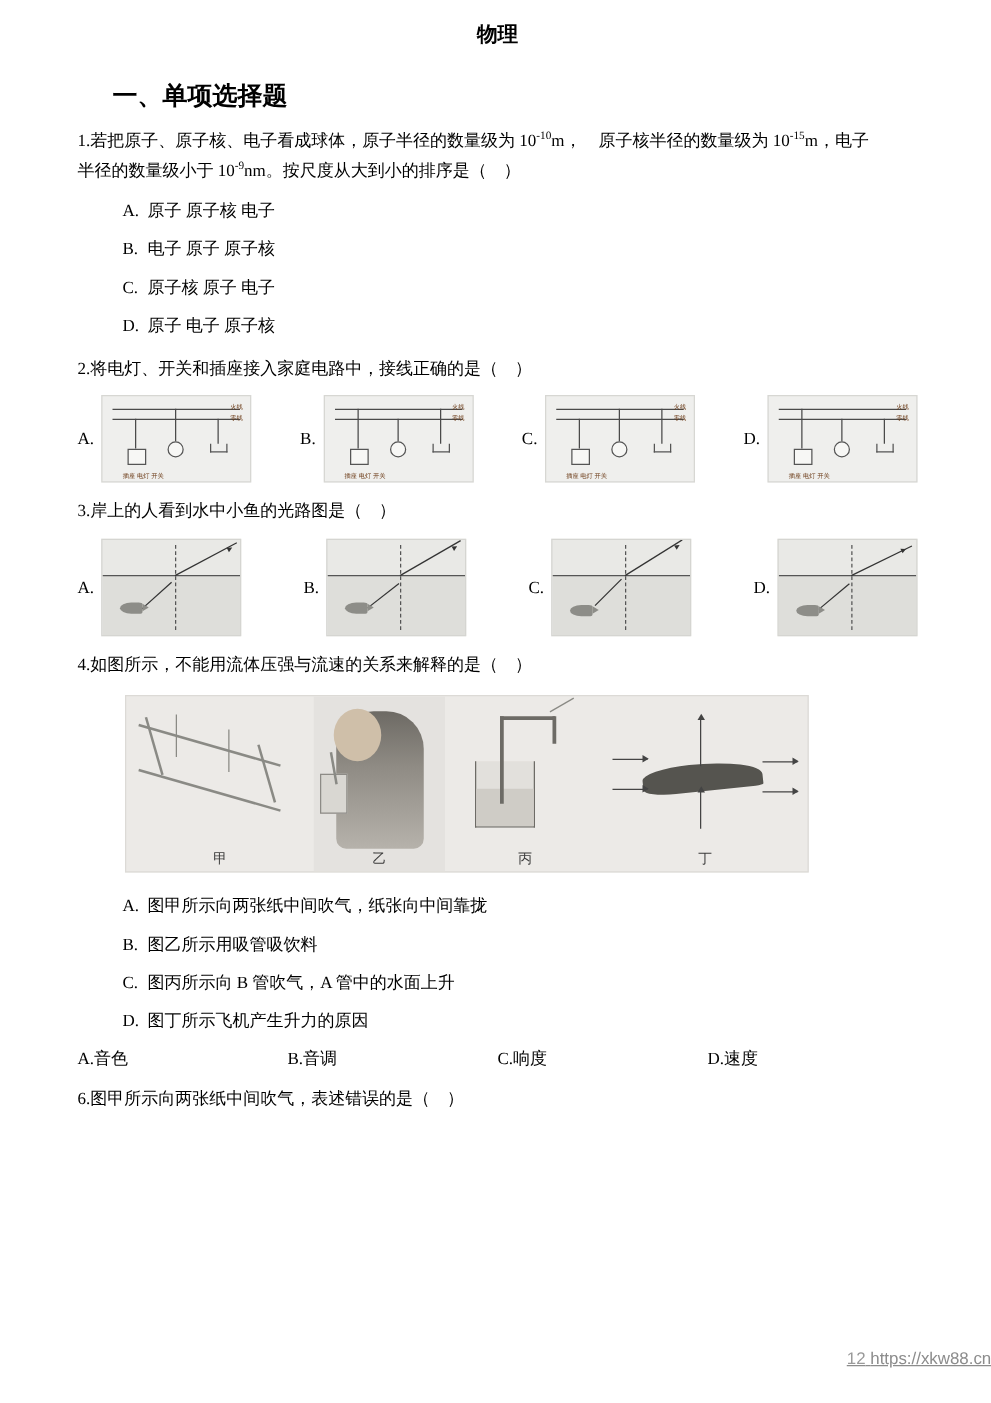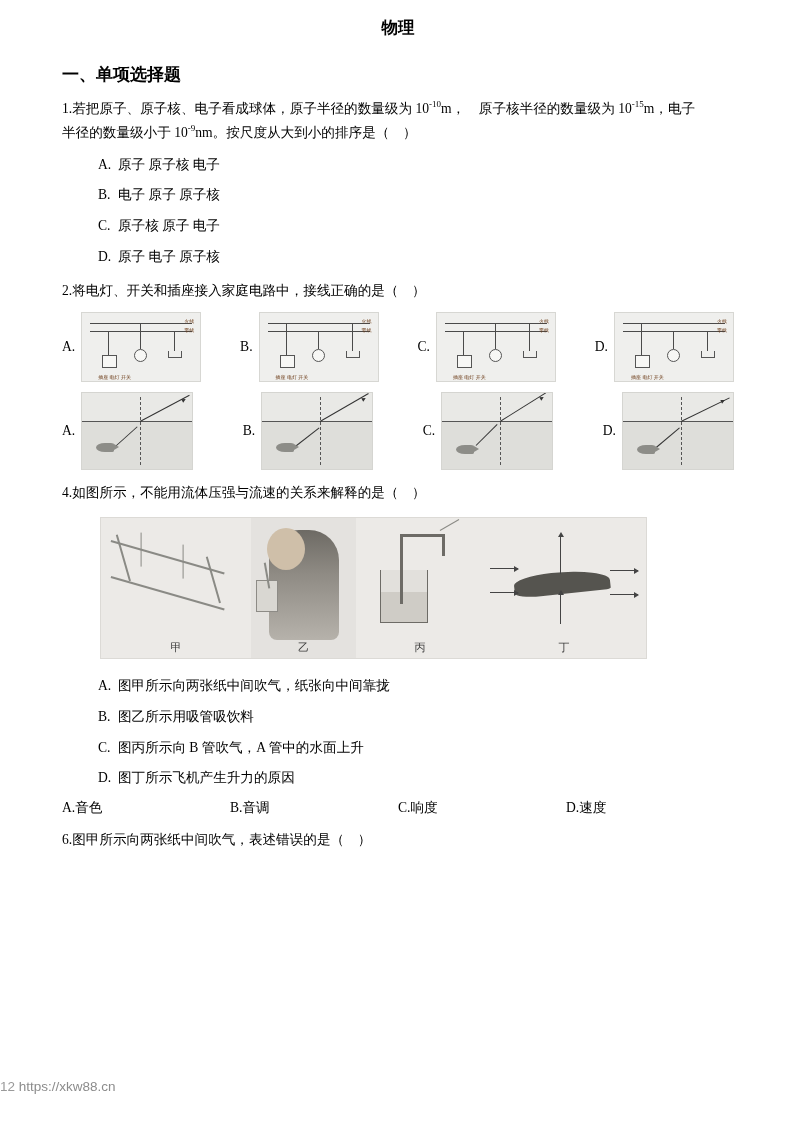--- a/index.html
+++ b/index.html
@@ -42,23 +42,24 @@
     text-align: center;
     font-family: "Liberation Sans", sans-serif;
     font-weight: bold;
     font-size: 16.5px;
     margin-top: 17px;
     color: #000;
   }
   .section-head {
     font-family: "Liberation Sans", sans-serif;
     font-weight: bold;
-    font-size: 17px;
+    font-size: 20px;
     margin-top: 24px;
     margin-bottom: 2px;
+    margin-left: 28px;
   }
 
   .q {
     font-size: 13.6px;
     line-height: 1.75;
     margin-top: 11px;
   }
   .q .sup {
     font-size: 9px;
     vertical-align: super;
@@ -339,24 +340,25 @@
     border-bottom: 5px solid #444;
     border-left: 3px solid transparent;
     border-right: 3px solid transparent;
   }
 
   .footer {
     position: absolute;
     left: 0;
     right: 0;
     bottom: 28px;
-    text-align: left;
+    text-align: right;
     font-family: "Liberation Sans", sans-serif;
     font-size: 13.5px;
     color: #8c8c8c;
+    text-decoration: underline;
   }
   .footer .num { color: #9a9a9a; }
 </style>
 </head>
 <body>
 
 <div class="page">
   <div class="content">
 
     <div class="doc-subtitle">物理</div>
@@ -446,20 +448,23 @@
           <div class="vert" style="left:58px; top:18px; height:18px;"></div>
           <div class="vert" style="left:92px; top:18px; height:20px;"></div>
           <div class="sock" style="left:20px; top:42px;"></div>
           <div class="bulb" style="left:52px; top:36px;"></div>
           <div class="sw" style="left:86px; top:38px;"></div>
           <div class="bot-lbl" style="left:16px;">插座 电灯 开关</div>
         </div>
       </div>
     </div>
 
+    <div class="q">
+      <span>3.</span><span>岸上的人看到水中小鱼的光路图是（　）</span>
+    </div>
 
     <div class="fig-row" style="justify-content:space-between;">
       <div class="fig-item">
         <span class="fl">A.</span>
         <div class="refr">
           <div class="water"></div>
           <div class="surface"></div>
           <div class="normal" style="left:58px;"></div>
           <div class="ray" style="left:58px; top:28px; width:56px; transform:rotate(-28deg);"></div>
           <div class="head" style="left:100px; top:5px; transform:rotate(-28deg);"></div>

